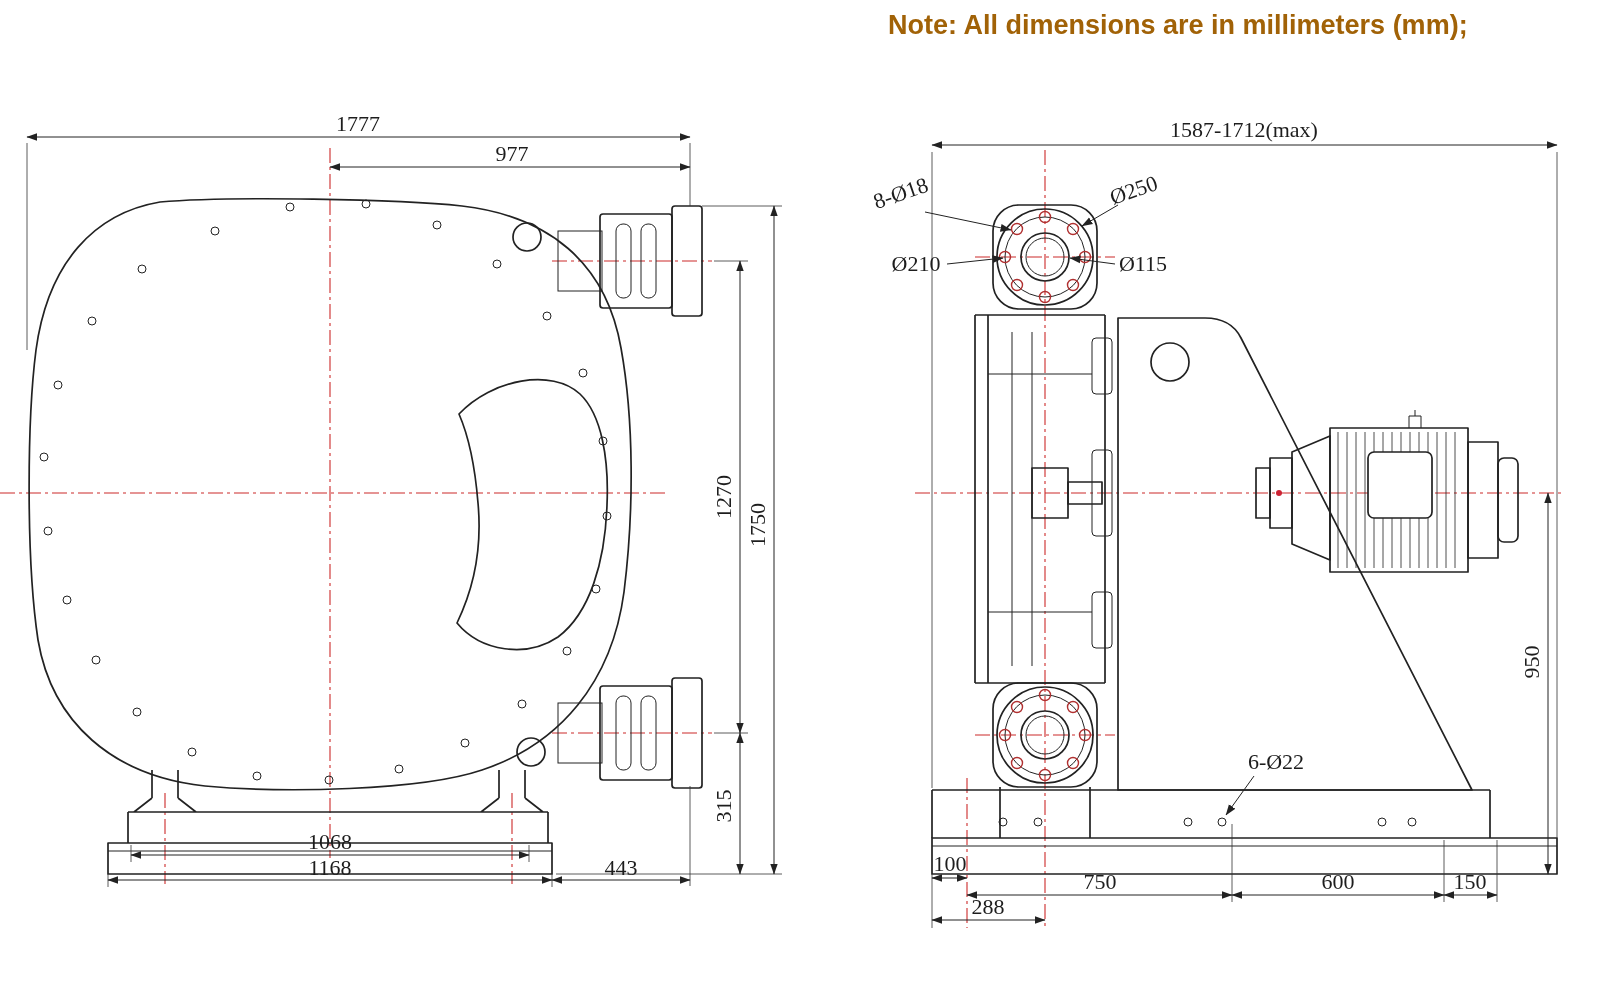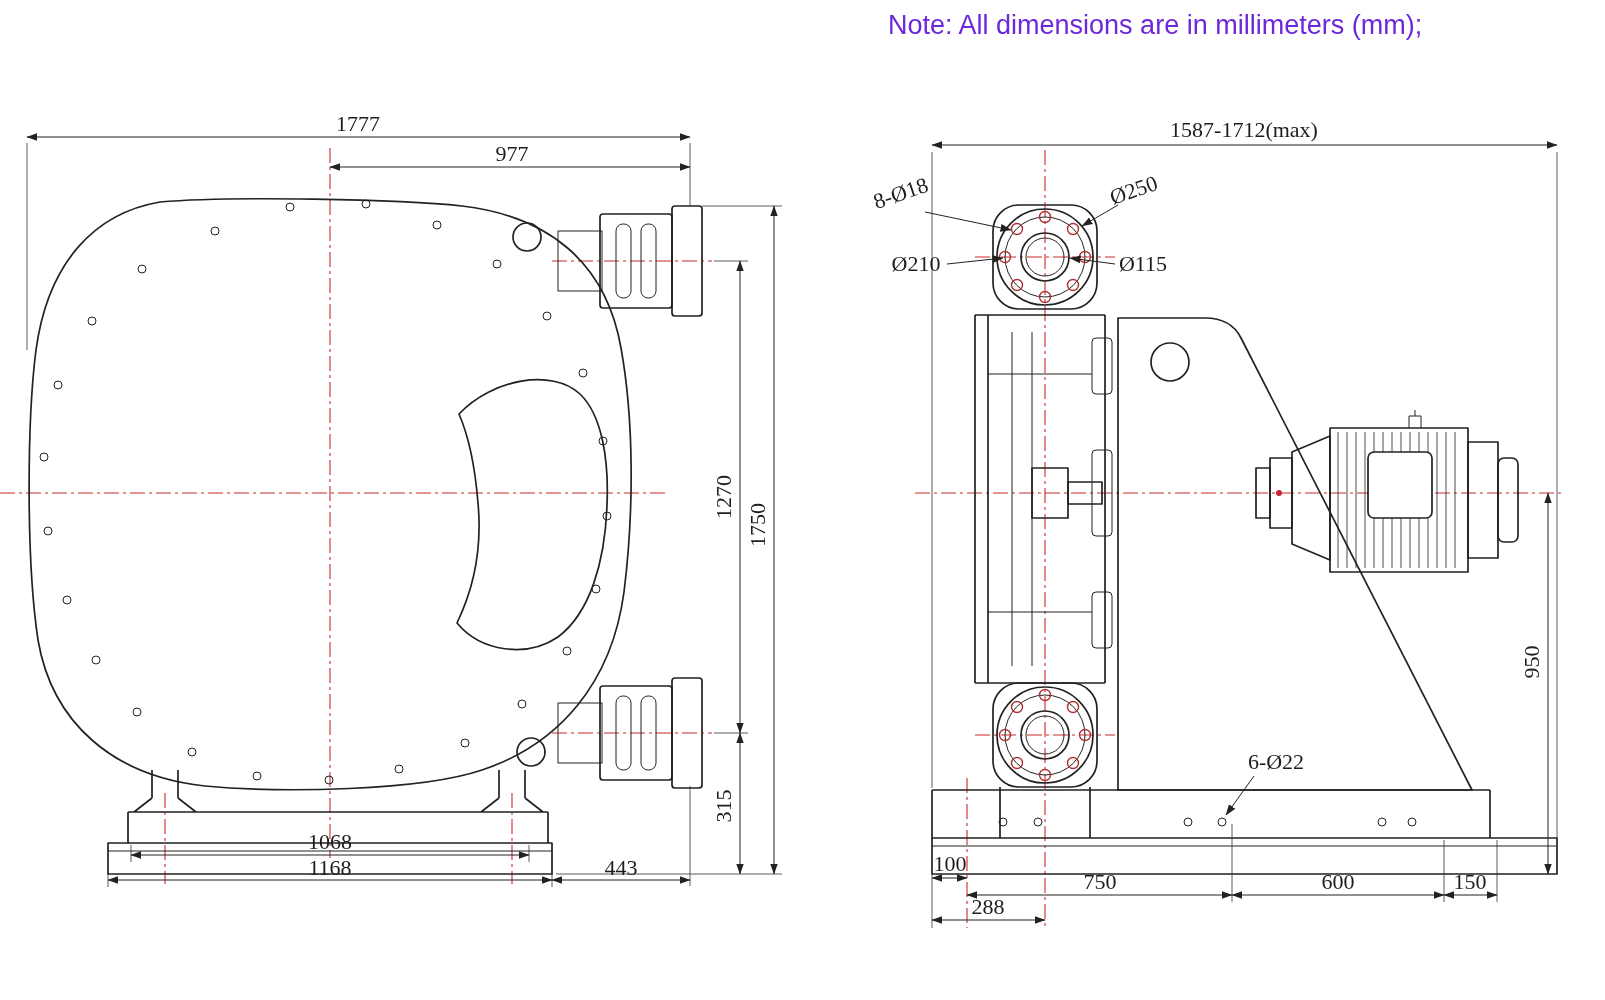--- a/index.html
+++ b/index.html
@@ -1,18 +1,18 @@
 <!DOCTYPE html>
 <html style="--outline: #222222; --centerline: #cc2a2a; --flange_hole: #b03030;"><head>
 <meta charset="utf-8">
 <style>
   html,body{margin:0;padding:0;background:#fff;}
   #stage{position:relative;width:1605px;height:1000px;background:#ffffff;overflow:hidden;
          font-family:"Liberation Sans",sans-serif;}
-  .note{position:absolute;top:10px;left:888px;font-size:27px;font-weight:400;color:#6d28d9;}
+  .note{position:absolute;top:10px;left:888px;font-size:27px;font-weight:700;color:#a16207;}
   svg{position:absolute;top:0;left:0;}
   svg text{font-family:"Liberation Serif",serif;font-size:22px;fill:#1d1d1d;}
   .ol{fill:none;stroke:var(--outline,#222);stroke-width:1.7;stroke-linejoin:round;}
   .ol2{fill:none;stroke:var(--outline,#222);stroke-width:1;}
   .fin{fill:none;stroke:var(--outline,#222);stroke-width:.8;}
   .cl{fill:none;stroke:var(--centerline,#c23);stroke-width:1.1;stroke-dasharray:15 4 3 4;}
   .dim{fill:none;stroke:#222;stroke-width:1;}
   .ext{fill:none;stroke:#333;stroke-width:.8;}
   .wfill{fill:#fff;stroke:var(--outline,#222);stroke-width:1.7;}
   .holeR{fill:none;stroke:var(--flange_hole,#b03030);stroke-width:1.4;}

